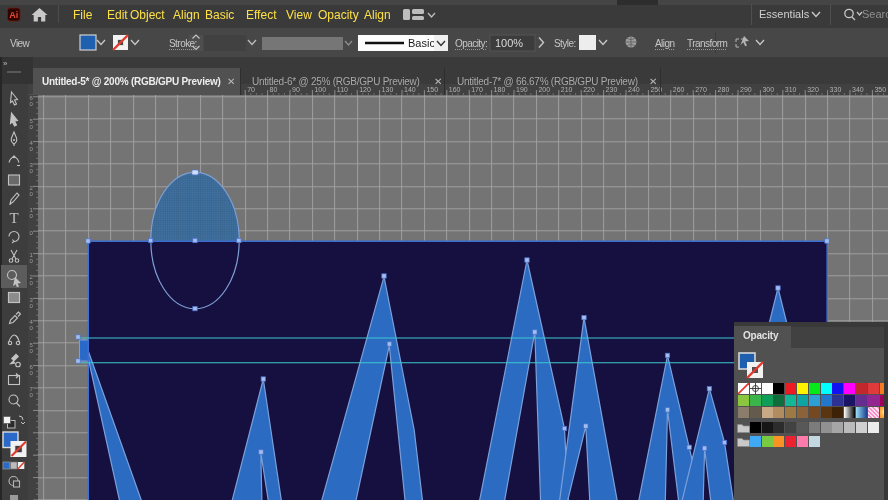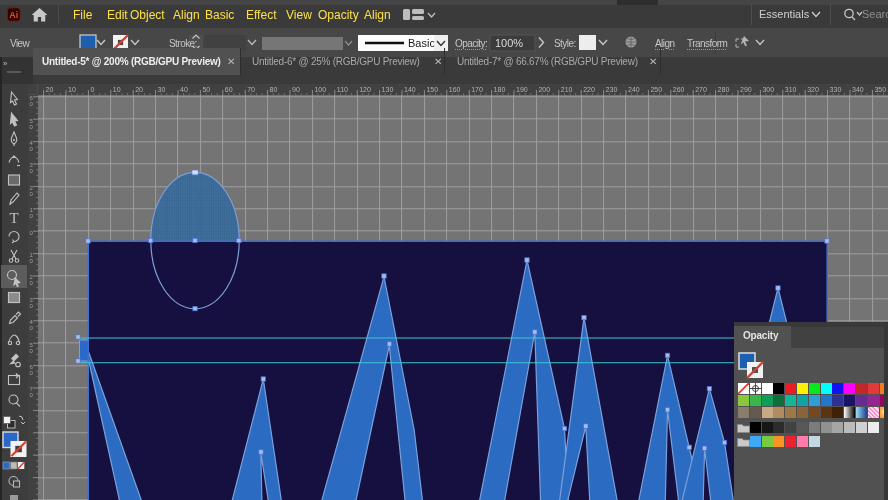--- a/index.html
+++ b/index.html
@@ -23,21 +23,21 @@
 #rcorner{left:28px;top:84px;width:10px;height:11px;background:#414141;
  border-right:1px solid #4f4f4f;border-bottom:1px solid #4f4f4f;z-index:4}
 #toolbar{left:0;top:57px;width:28px;height:443px;background:#3d3d3d;z-index:5}
 #tooledge{left:0;top:57px;width:2px;height:443px;background:#262626;z-index:6}
 
 .mi{position:absolute;top:8px;color:#fde047;font-size:12px;z-index:7}
 .lbl{position:absolute;top:38px;color:#c6c6c6;font-size:10px;letter-spacing:-0.55px}
 .lnk{text-decoration:underline;text-decoration-style:dotted;text-underline-offset:2px;
  text-decoration-color:#9a9a9a}
 
-.tab{position:absolute;top:48px;height:27px;color:#a9a9a9;font-size:10px;letter-spacing:-0.25px;
+.tab{position:absolute;top:68px;height:27px;color:#a9a9a9;font-size:10px;letter-spacing:-0.25px;
  line-height:27px;white-space:nowrap}
 #tab1{left:33px;width:207px;background:#515151;color:#ededed;font-weight:bold}
 .tabx{position:absolute;top:0;font-size:10px;color:#bbb;font-weight:normal}
 
 #panel{left:734px;top:322px;width:154px;height:178px;background:#525151;z-index:8}
 #panelhead{position:absolute;left:0;top:0;width:154px;height:26px;background:#414141}
 #paneltop{position:absolute;left:0;top:0;width:154px;height:5px;background:#393939}
 #paneltab{position:absolute;left:0;top:4px;width:57px;height:22px;background:#525151;
  color:#e3e3e3;font-size:10px;font-weight:bold;line-height:19px;padding-left:9px;letter-spacing:-0.2px}
 #paneldark{position:absolute;left:150px;top:0;width:4px;height:178px;background:#373737}

